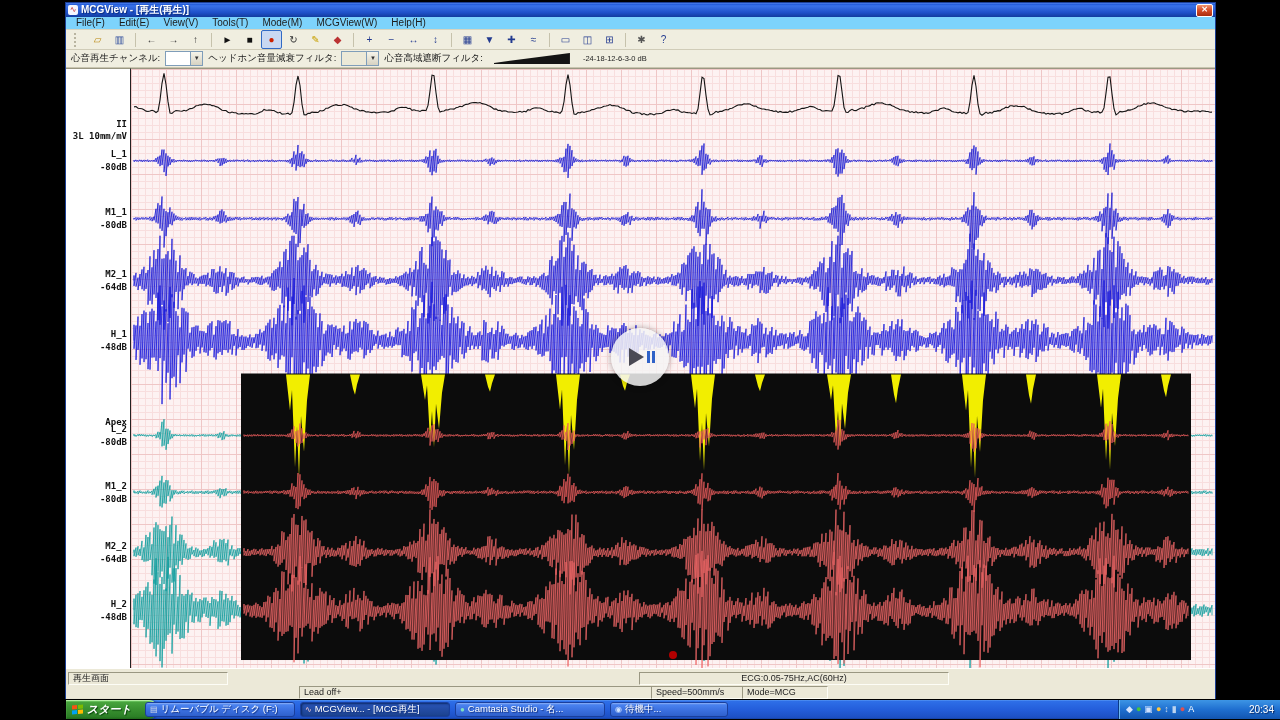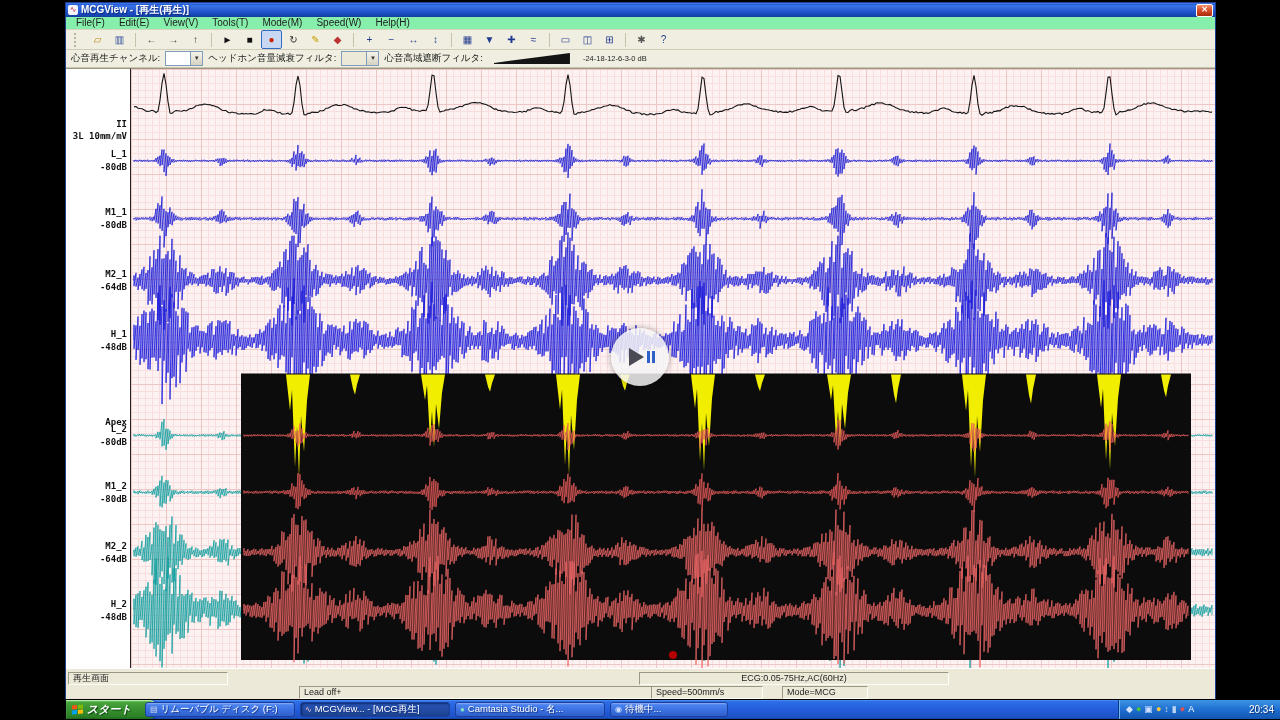--- a/index.html
+++ b/index.html
@@ -14,21 +14,21 @@
             background:linear-gradient(180deg,#5a8aee 0%,#2059d6 8%,#3a72e8 20%,#1e50c8 70%,#123c9e 100%);
             display:flex;align-items:center;padding:0 2px;}
   .app-icon{width:10px;height:10px;background:#f4f6ff;color:#c02020;font-size:8px;line-height:10px;
             text-align:center;margin-right:3px;border-radius:2px;}
   .title-text{color:#fff;font-size:10px;font-weight:bold;text-shadow:1px 1px 1px #0a2a7a;white-space:nowrap;}
   .close-btn{margin-left:auto;width:15px;height:11px;border:1px solid #fff;border-radius:2px;
              background:linear-gradient(180deg,#f0936f,#d8502a 45%,#a82c0e);
              color:#fff;font-size:8px;line-height:10px;text-align:center;font-weight:bold;cursor:default;}
 
   #menubar{position:absolute;left:0;top:14px;width:100%;height:13px;box-sizing:border-box;
-           background:#86efac;border-bottom:1px solid #d8d4c0;display:flex;align-items:center;padding-left:3px;}
+           background:#7dd3fc;border-bottom:1px solid #d8d4c0;display:flex;align-items:center;padding-left:3px;}
   .menu-item{font-size:10px;color:#1c1c1c;padding:0 7px;line-height:12px;}
 
   #toolbar{position:absolute;left:0;top:27px;width:100%;height:20px;box-sizing:border-box;
            background:#f0eee0;border-bottom:1px solid #d0ccb8;display:flex;align-items:center;padding-left:6px;}
   .grip{width:3px;height:14px;border-left:2px dotted #b8b4a0;margin:0 8px 0 2px;}
   #toolbar-items{display:flex;align-items:center;gap:1px;}
   .tb-btn{width:19px;height:17px;font-size:10px;line-height:17px;text-align:center;
           border:1px solid transparent;border-radius:2px;cursor:default;}
   .tb-btn.active{border:1px solid #316ac5;background:#c9d8f2;}
   .tb-sep{width:1px;height:14px;background:#c6c2ac;margin:0 4px;}
@@ -113,21 +113,21 @@
       <span class="title-text">MCGView - [再生(再生)]</span>
       <span class="close-btn">✕</span>
     </div>
 
     <div id="menubar">
         <span class="menu-item">File(F)</span>
         <span class="menu-item">Edit(E)</span>
         <span class="menu-item">View(V)</span>
         <span class="menu-item">Tools(T)</span>
         <span class="menu-item">Mode(M)</span>
-        <span class="menu-item">Speed(W)</span>
+        <span class="menu-item">MCGView(W)</span>
         <span class="menu-item">Help(H)</span>
       </div>
 
     <div id="toolbar">
       <span class="grip"></span>
       <span id="toolbar-items">
           <span class="tb-btn" style="color: rgb(184, 134, 11);">▱</span>
           <span class="tb-btn" style="color: rgb(51, 81, 158);">▥</span>
           <span class="tb-sep"></span>
           <span class="tb-btn" style="color: rgb(51, 51, 51);">←</span>
@@ -240,21 +240,21 @@
           <path d="M243 610L243 603.9L243 613.5L245 605.2L245 615.4L247 604.5L247 612.3L249 605.5L249 616.4L251 605.8L251 617.3L253 604.7L253 615.7L255 602.6L255 617.7L257 603.9L257 616.5L259 605.8L259 617.2L261 607.0L261 617.7L263 601.9L263 615.4L265 601.6L265 621.7L267 595.6L267 617.3L269 596.7L269 627.3L271 603.0L271 628.0L273 592.1L273 631.7L275 587.8L275 622.3L277 590.7L277 640.6L279 598.9L279 631.6L281 571.2L281 635.9L283 571.7L283 633.8L285 590.5L285 631.8L287 588.3L287 631.2L289 584.4L289 625.4L291 574.6L291 626.9L293 574.7L293 662.3L295 577.0L295 637.7L297 580.4L297 653.4L299 556.0L299 628.0L301 567.0L301 636.5L303 587.7L303 627.4L305 564.0L305 625.7L307 588.8L307 623.6L309 597.0L309 628.6L311 583.1L311 641.4L313 599.8L313 631.6L315 595.8L315 627.1L317 595.7L317 633.6L319 587.8L319 627.8L321 591.5L321 626.2L323 593.5L323 624.8L325 591.4L325 623.7L327 605.4L327 620.2L329 595.2L329 615.0L331 600.0L331 622.8L333 597.9L333 618.2L335 605.1L335 618.0L337 605.9L337 614.3L339 600.2L339 616.2L341 604.8L341 620.8L343 603.3L343 618.9L345 594.0L345 626.8L347 602.5L347 628.4L349 590.4L349 616.2L351 601.6L351 619.1L353 587.8L353 618.6L355 599.7L355 617.5L357 594.7L357 621.1L359 598.1L359 631.3L361 600.3L361 628.7L363 590.8L363 619.9L365 595.7L365 614.9L367 598.6L367 624.5L369 600.8L369 616.3L371 601.1L371 616.8L373 606.3L373 620.2L375 606.6L375 616.5L377 605.5L377 613.3L379 607.0L379 616.0L381 607.2L381 615.1L383 605.9L383 612.7L385 605.4L385 617.3L387 603.1L387 612.6L389 605.0L389 614.6L391 602.7L391 616.6L393 603.2L393 619.2L395 604.1L395 613.9L397 603.6L397 613.5L399 605.8L399 619.0L401 603.1L401 623.3L403 602.2L403 621.0L405 594.8L405 629.5L407 594.9L407 628.8L409 586.1L409 631.2L411 598.4L411 639.5L413 581.4L413 639.6L415 598.5L415 632.9L417 580.8L417 648.7L419 591.0L419 647.7L421 585.1L421 650.8L423 594.6L423 644.5L425 595.2L425 627.1L427 589.9L427 634.5L429 557.1L429 650.0L431 592.6L431 634.4L433 572.1L433 633.3L435 561.6L435 641.5L437 556.0L437 627.5L439 583.7L439 650.9L441 574.3L441 656.7L443 593.8L443 648.7L445 579.4L445 642.6L447 568.7L447 647.0L449 577.9L449 622.7L451 590.3L451 639.7L453 601.3L453 626.8L455 595.3L455 621.4L457 587.7L457 620.4L459 590.4L459 622.8L461 594.0L461 616.7L463 595.2L463 623.2L465 601.8L465 619.4L467 602.8L467 616.0L469 606.2L469 619.3L471 601.2L471 619.1L473 597.1L473 613.7L475 602.3L475 620.2L477 595.3L477 616.0L479 595.8L479 617.3L481 596.2L481 624.3L483 593.4L483 627.0L485 589.7L485 627.5L487 594.2L487 624.0L489 593.6L489 619.5L491 594.8L491 619.3L493 601.3L493 622.7L495 603.3L495 627.8L497 598.7L497 619.3L499 594.5L499 617.7L501 595.1L501 618.5L503 605.8L503 624.7L505 605.3L505 618.2L507 605.5L507 618.4L509 606.3L509 617.6L511 600.6L511 612.4L513 603.0L513 616.5L515 604.6L515 616.0L517 605.1L517 614.0L519 603.7L519 616.6L521 604.1L521 612.4L523 607.0L523 615.5L525 606.4L525 615.4L527 601.8L527 619.0L529 601.0L529 618.1L531 601.2L531 620.0L533 604.2L533 615.5L535 597.3L535 613.9L537 594.4L537 624.7L539 599.2L539 627.2L541 597.8L541 629.2L543 598.8L543 633.3L545 586.3L545 621.3L547 590.0L547 621.5L549 581.4L549 622.3L551 584.4L551 638.2L553 584.0L553 638.8L555 568.3L555 624.8L557 582.6L557 643.3L559 570.5L559 651.2L561 580.9L561 640.1L563 584.0L563 649.2L565 561.8L565 654.5L567 563.8L567 666.5L569 561.1L569 644.5L571 560.8L571 657.3L573 562.3L573 647.3L575 591.3L575 632.4L577 573.1L577 639.2L579 582.0L579 645.2L581 570.7L581 627.7L583 571.8L583 627.0L585 579.8L585 639.8L587 596.8L587 624.2L589 588.2L589 620.4L591 594.1L591 623.3L593 599.3L593 622.6L595 598.6L595 616.0L597 596.1L597 626.6L599 601.2L599 620.1L601 602.9L601 621.5L603 602.3L603 617.6L605 597.5L605 613.3L607 596.7L607 616.9L609 606.0L609 618.3L611 601.5L611 615.2L613 600.3L613 626.6L615 598.0L615 626.7L617 603.0L617 622.6L619 592.7L619 628.8L621 600.9L621 632.0L623 590.5L623 618.4L625 595.2L625 623.2L627 590.2L627 617.7L629 596.9L629 617.4L631 593.7L631 630.0L633 601.1L633 617.2L635 599.4L635 622.2L637 599.1L637 619.6L639 603.3L639 616.9L641 606.6L641 617.4L643 601.9L643 614.5L645 604.5L645 613.8L647 605.6L647 616.9L649 604.6L649 618.2L651 604.7L651 616.2L653 604.0L653 613.7L655 604.6L655 614.1L657 604.3L657 616.2L659 602.5L659 616.9L661 607.3L661 612.6L663 604.7L663 618.3L665 602.8L665 615.2L667 602.1L667 620.3L669 605.2L669 621.9L671 601.3L671 618.6L673 598.3L673 622.0L675 596.4L675 617.5L677 588.1L677 627.6L679 590.6L679 628.1L681 590.5L681 637.3L683 590.8L683 639.1L685 578.4L685 625.0L687 598.9L687 645.5L689 581.6L689 647.3L691 579.5L691 622.6L693 584.4L693 630.2L695 554.7L695 664.9L697 553.3L697 648.2L699 587.1L699 627.9L701 550.7L701 668.0L703 560.4L703 645.2L705 558.9L705 629.4L707 555.1L707 666.4L709 567.6L709 656.2L711 577.8L711 644.0L713 583.7L713 642.0L715 568.4L715 632.5L717 570.6L717 635.6L719 597.3L719 636.7L721 577.3L721 642.9L723 589.3L723 621.9L725 601.8L725 616.9L727 600.4L727 630.5L729 596.8L729 622.8L731 600.7L731 616.4L733 604.9L733 614.8L735 601.2L735 618.1L737 598.0L737 614.7L739 602.2L739 613.9L741 602.5L741 621.6L743 605.7L743 615.8L745 597.9L745 620.8L747 604.6L747 619.8L749 600.6L749 624.4L751 592.5L751 619.9L753 604.7L753 627.9L755 597.5L755 623.7L757 592.1L757 623.5L759 595.8L759 616.0L761 601.3L761 625.5L763 587.7L763 619.4L765 596.3L765 624.3L767 591.5L767 628.6L769 605.3L769 627.4L771 602.1L771 623.3L773 601.2L773 621.1L775 603.9L775 617.1L777 606.5L777 617.7L779 606.7L779 618.5L781 605.5L781 615.3L783 605.7L783 612.3L785 603.8L785 617.1L787 605.6L787 616.0L789 603.2L789 615.5L791 605.1L791 616.4L793 606.8L793 614.7L795 604.6L795 615.2L797 607.8L797 614.6L799 606.4L799 617.8L801 602.9L801 618.2L803 601.3L803 619.6L805 604.0L805 615.6L807 602.9L807 619.8L809 603.4L809 614.4L811 599.1L811 624.4L813 594.0L813 625.5L815 597.0L815 634.3L817 600.1L817 627.8L819 597.5L819 623.3L821 588.2L821 645.3L823 582.2L823 633.7L825 576.9L825 640.7L827 586.4L827 637.9L829 590.6L829 635.7L831 576.6L831 638.2L833 551.7L833 658.8L835 591.8L835 656.1L837 558.8L837 663.9L839 555.7L839 632.6L841 567.3L841 642.2L843 577.9L843 663.6L845 593.7L845 629.5L847 566.0L847 654.0L849 579.8L849 630.9L851 582.3L851 622.0L853 575.7L853 650.3L855 593.8L855 621.3L857 578.2L857 634.5L859 599.4L859 627.0L861 595.8L861 633.7L863 589.8L863 619.9L865 594.2L865 620.2L867 603.7L867 621.9L869 604.2L869 614.0L871 605.8L871 619.7L873 602.5L873 618.2L875 605.8L875 616.3L877 604.3L877 620.7L879 601.9L879 620.8L881 605.7L881 620.8L883 601.7L883 624.3L885 600.1L885 623.0L887 595.2L887 625.4L889 601.4L889 616.0L891 592.9L891 618.9L893 587.7L893 621.9L895 597.8L895 625.7L897 598.5L897 628.1L899 591.6L899 618.5L901 589.4L901 623.9L903 597.1L903 629.8L905 602.2L905 623.7L907 603.0L907 625.2L909 599.5L909 623.4L911 604.9L911 615.9L913 605.2L913 615.3L915 606.8L915 613.0L917 604.9L917 614.0L919 604.3L919 614.8L921 606.6L921 616.2L923 605.9L923 615.4L925 608.0L925 616.9L927 607.7L927 616.5L929 605.2L929 613.1L931 607.9L931 617.8L933 601.1L933 615.5L935 605.2L935 616.4L937 604.8L937 619.1L939 604.8L939 619.9L941 602.6L941 620.4L943 598.1L943 617.8L945 600.4L945 623.5L947 604.5L947 624.1L949 587.4L949 618.3L951 587.2L951 634.3L953 598.1L953 638.6L955 597.9L955 631.6L957 588.2L957 625.5L959 570.8L959 645.2L961 566.8L961 625.1L963 591.5L963 654.2L965 576.4L965 632.0L967 555.5L967 634.5L969 576.0L969 635.1L971 582.6L971 631.9L973 564.9L973 630.6L975 568.0L975 633.4L977 593.4L977 640.8L979 560.0L979 667.4L981 572.1L981 625.2L983 564.3L983 651.7L985 565.4L985 640.8L987 575.1L987 652.7L989 573.9L989 647.5L991 583.3L991 636.2L993 594.7L993 635.2L995 589.0L995 628.6L997 586.8L997 621.2L999 599.5L999 631.0L1001 591.4L1001 627.4L1003 603.9L1003 620.3L1005 602.7L1005 624.4L1007 600.4L1007 618.9L1009 598.6L1009 623.1L1011 603.5L1011 619.2L1013 603.1L1013 623.0L1015 598.6L1015 621.3L1017 596.3L1017 614.3L1019 598.0L1019 617.5L1021 605.2L1021 620.5L1023 600.0L1023 617.2L1025 594.0L1025 622.5L1027 600.2L1027 623.3L1029 601.3L1029 625.5L1031 588.7L1031 625.2L1033 588.4L1033 619.3L1035 597.1L1035 620.8L1037 602.8L1037 625.2L1039 601.6L1039 621.0L1041 600.9L1041 616.1L1043 599.4L1043 617.2L1045 601.6L1045 614.9L1047 599.2L1047 615.7L1049 607.0L1049 615.6L1051 600.3L1051 618.1L1053 606.2L1053 618.0L1055 603.4L1055 613.9L1057 602.5L1057 615.9L1059 603.5L1059 614.8L1061 605.9L1061 613.2L1063 604.9L1063 615.7L1065 603.0L1065 612.5L1067 605.2L1067 614.2L1069 603.2L1069 615.6L1071 606.6L1071 615.3L1073 603.5L1073 616.5L1075 599.2L1075 618.5L1077 600.7L1077 614.4L1079 593.6L1079 624.1L1081 590.4L1081 627.7L1083 593.9L1083 631.6L1085 589.3L1085 617.7L1087 590.5L1087 627.5L1089 599.2L1089 635.3L1091 590.1L1091 626.8L1093 597.7L1093 639.5L1095 579.3L1095 649.4L1097 570.1L1097 658.3L1099 558.2L1099 635.7L1101 585.9L1101 642.9L1103 565.5L1103 632.1L1105 558.0L1105 647.3L1107 577.2L1107 651.7L1109 578.0L1109 650.2L1111 577.2L1111 645.9L1113 555.6L1113 649.1L1115 591.7L1115 643.0L1117 573.6L1117 652.3L1119 577.0L1119 639.1L1121 588.5L1121 653.0L1123 590.8L1123 651.5L1125 599.9L1125 630.8L1127 583.4L1127 631.8L1129 593.7L1129 635.3L1131 588.0L1131 621.5L1133 601.7L1133 621.9L1135 599.2L1135 616.7L1137 599.6L1137 627.5L1139 605.5L1139 616.1L1141 603.1L1141 620.1L1143 597.3L1143 618.6L1145 602.0L1145 622.0L1147 599.8L1147 614.0L1149 599.8L1149 616.1L1151 601.9L1151 618.8L1153 597.6L1153 623.5L1155 605.5L1155 621.7L1157 599.2L1157 622.2L1159 601.0L1159 617.4L1161 603.4L1161 616.8L1163 600.4L1163 619.9L1165 597.0L1165 629.1L1167 593.3L1167 630.0L1169 599.4L1169 625.2L1171 594.7L1171 628.6L1173 591.7L1173 623.5L1175 595.4L1175 628.2L1177 605.1L1177 624.6L1179 602.3L1179 621.9L1181 600.0L1181 621.7L1183 600.6L1183 613.8L1185 602.7L1185 618.3L1187 605.7L1187 615.9" stroke="#ec6666" fill="none" stroke-width="0.8"></path>
           <circle cx="672" cy="655" r="4" fill="#b40000"></circle>
         </svg>
     </div>
 
     <div id="statusbar">
       <div class="scell" style="left:2px;top:3px;width:150px">再生画面</div>
       <div class="scell" style="left:573px;top:3px;width:300px;text-align:center">ECG:0.05-75Hz,AC(60Hz)</div>
       <div class="scell" style="left:233px;top:17px;width:345px;text-align:left">Lead off+</div>
       <div class="scell" style="left:585px;top:17px;width:102px">Speed=500mm/s</div>
-      <div class="scell" style="left:716px;top:17px;width:76px">Mode=MCG</div>
+      <div class="scell" style="left:676px;top:17px;width:76px">Mode=MCG</div>
     </div>
 
   </div>
 
   <div id="overlay-play">
     <span class="tri"></span>
     <span class="pp">
         <i></i>
         <i></i>
       </span>

